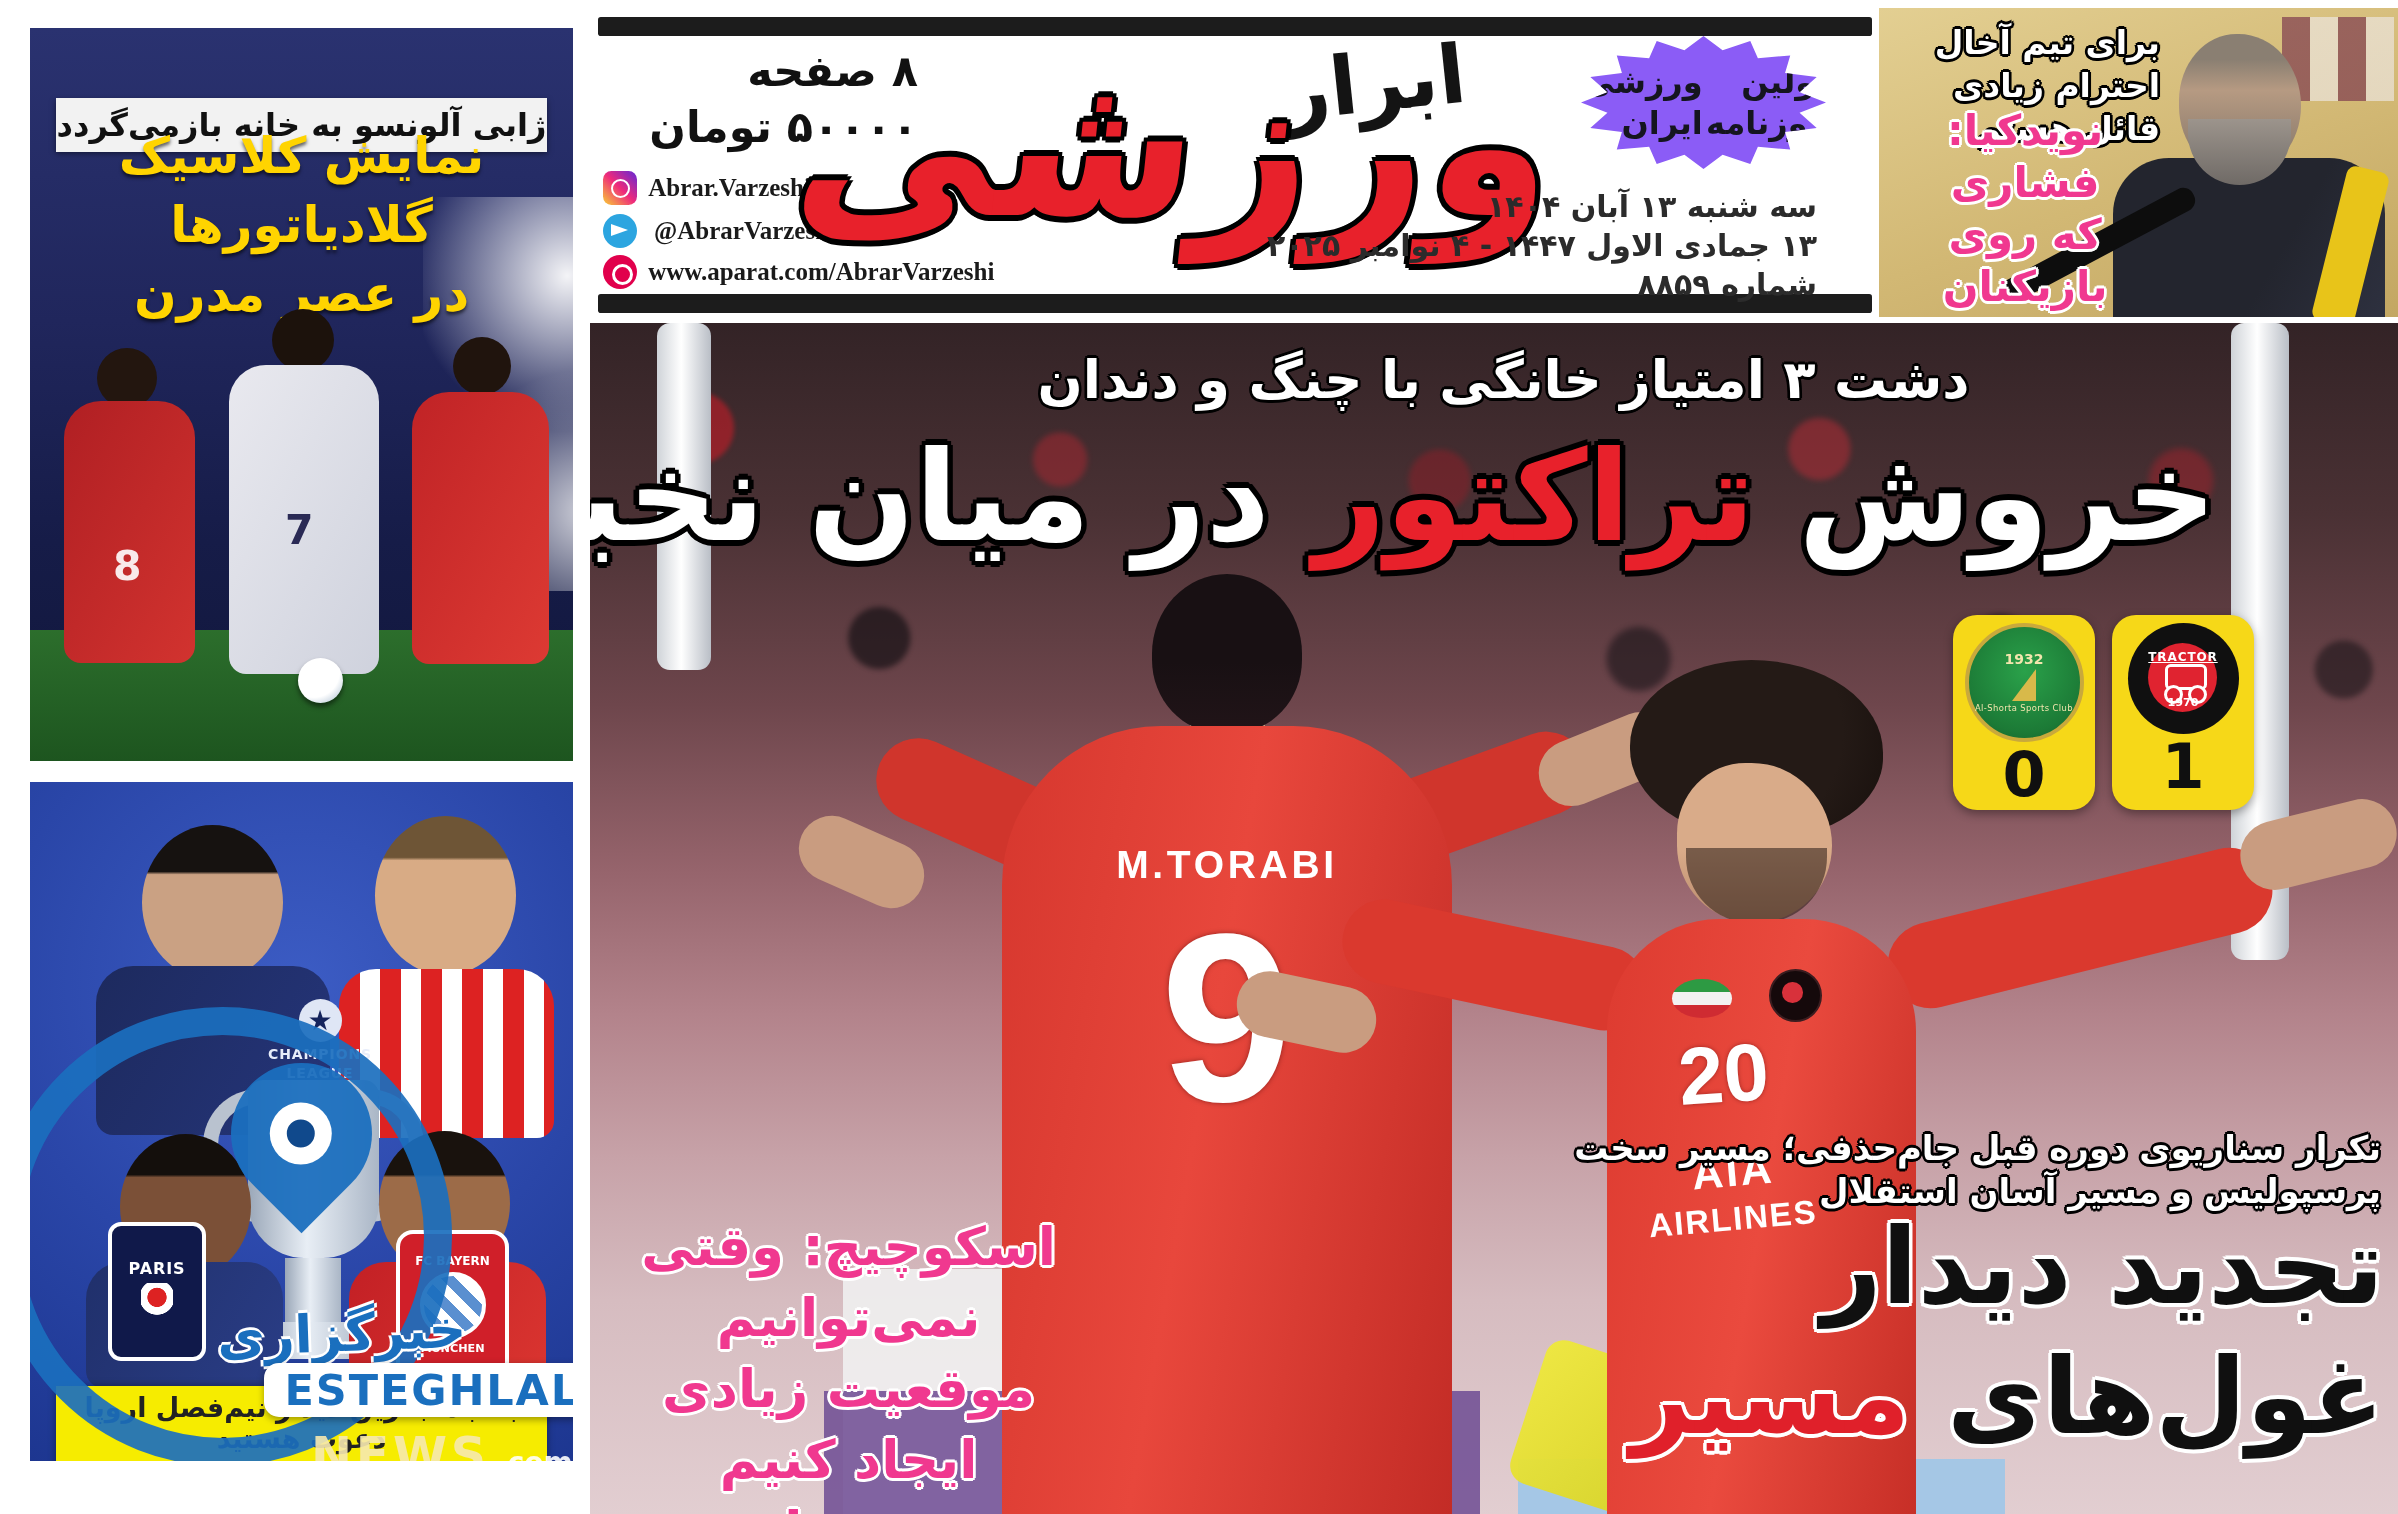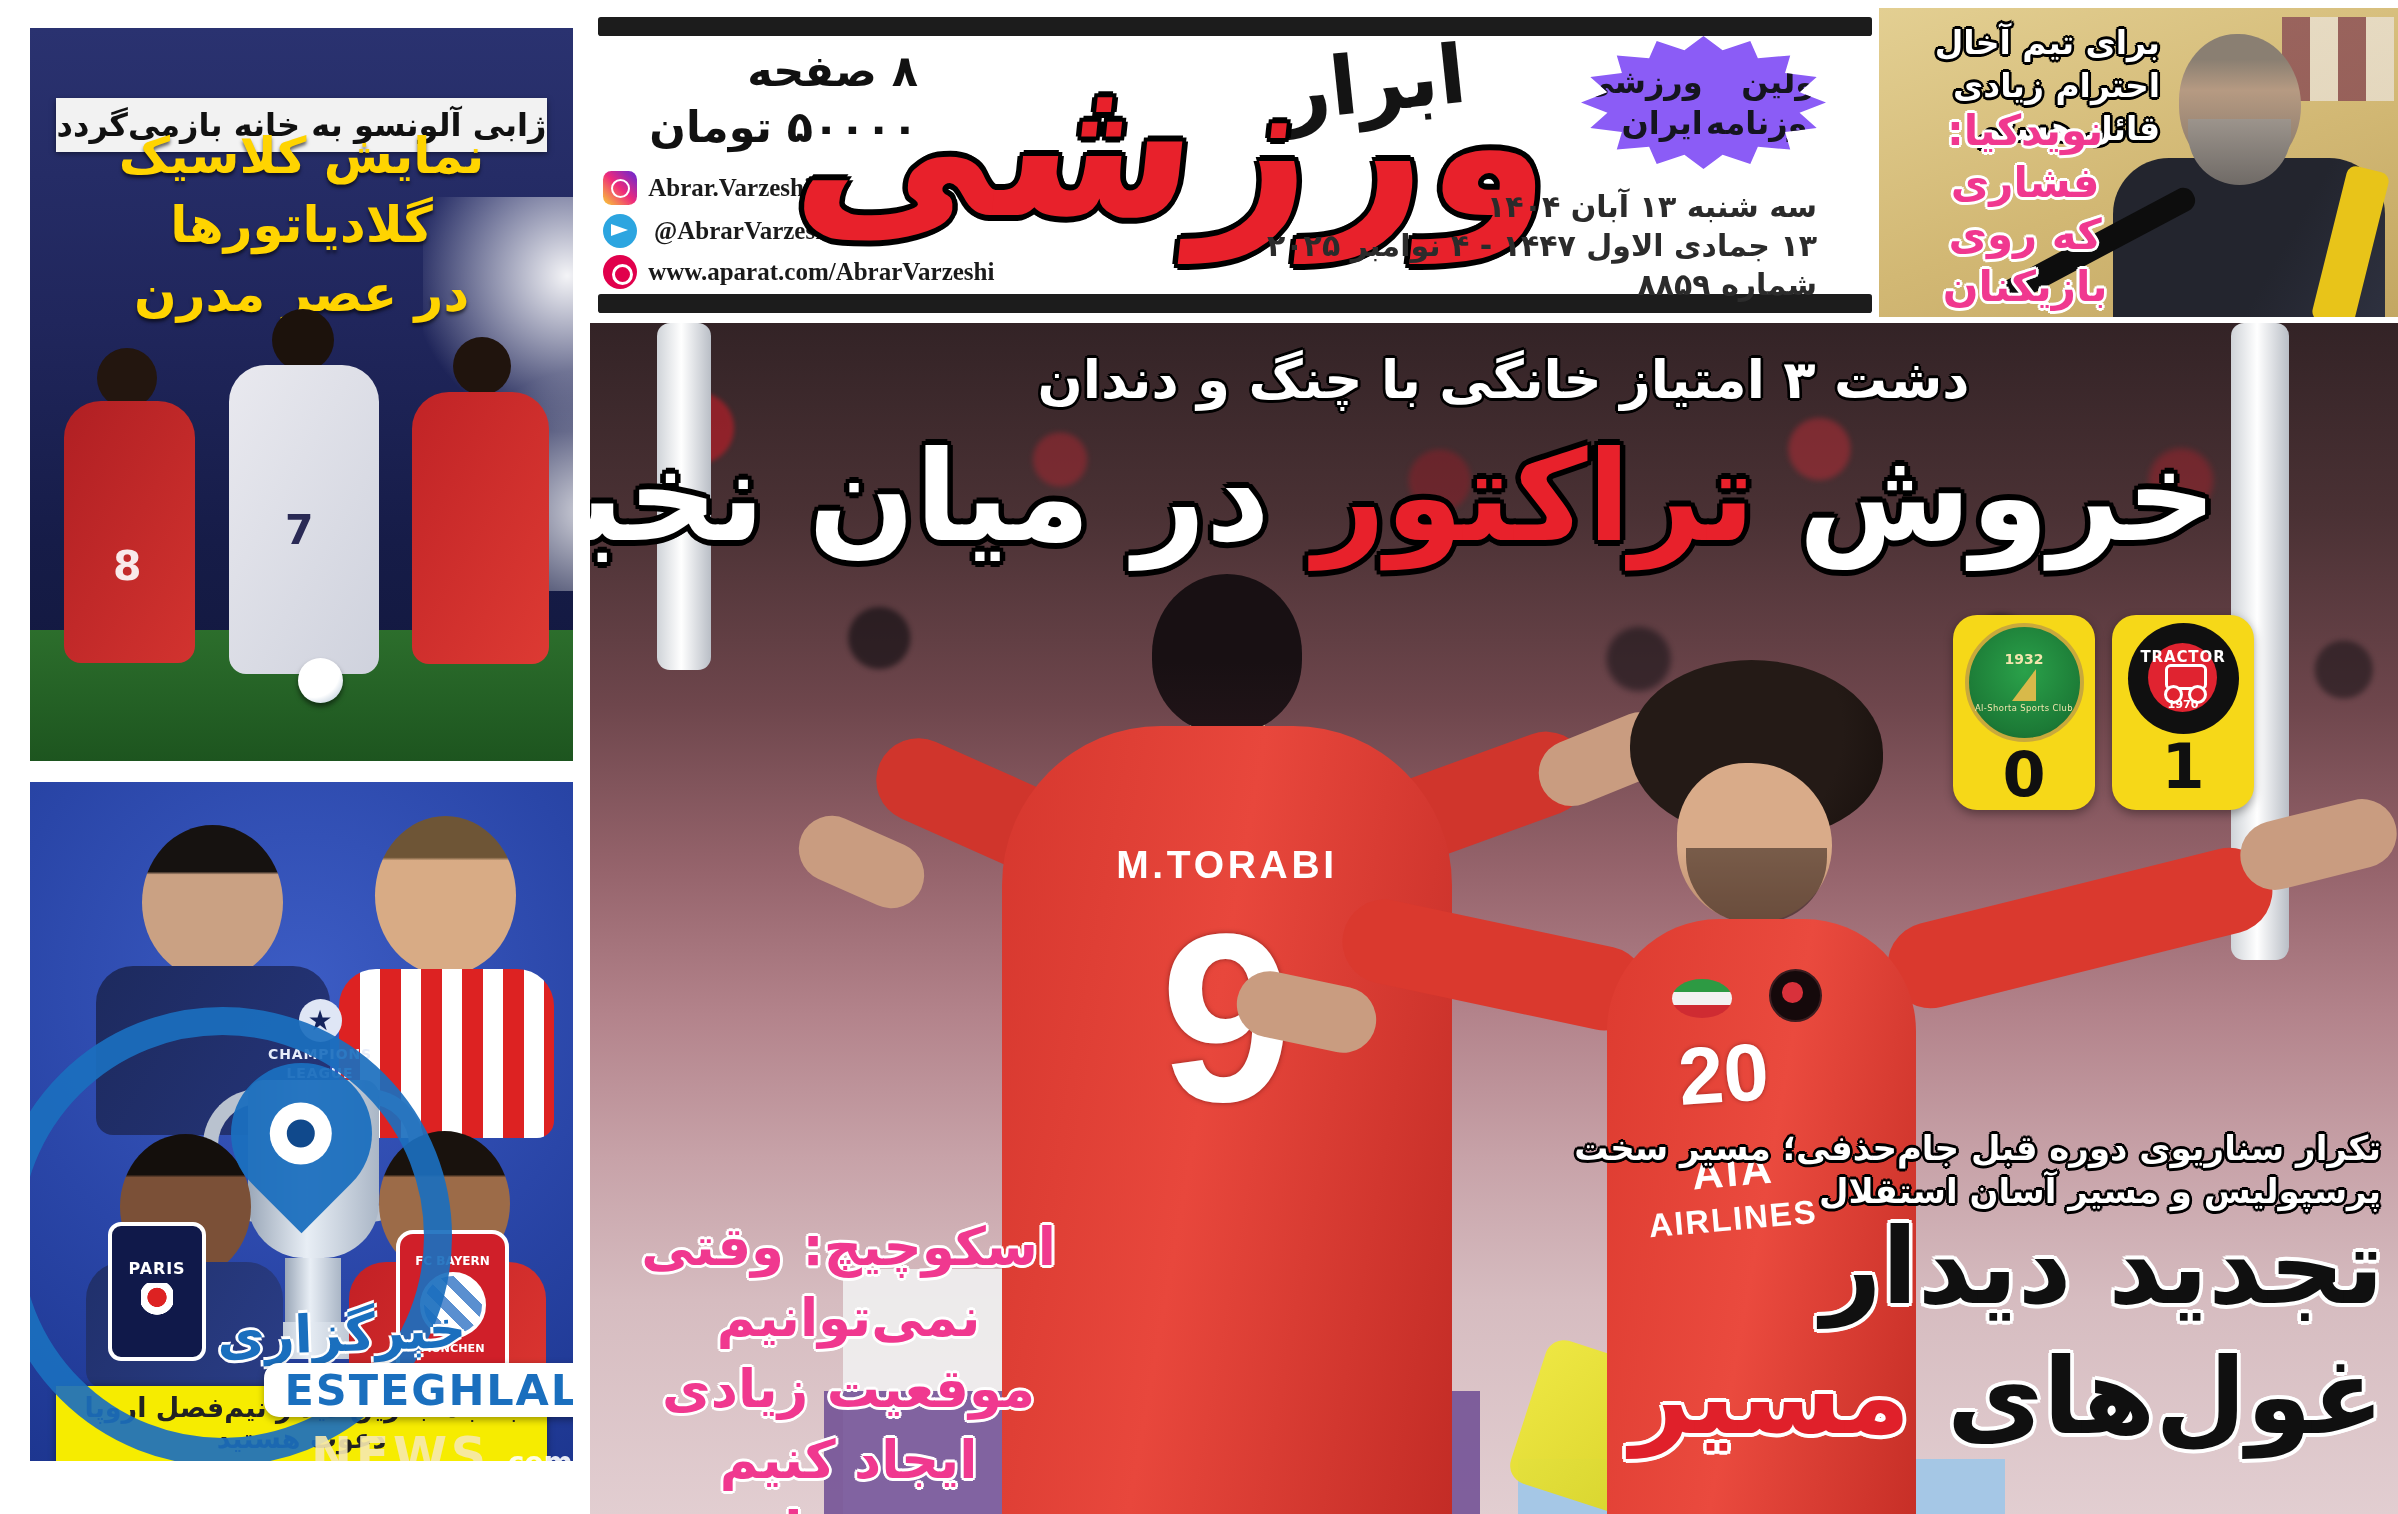--- a/index.html
+++ b/index.html
@@ -139,21 +139,21 @@
   .tile .score{font-size:62px;font-weight:bold;color:#101010;line-height:66px;}
   .crest-home{width:111px;height:111px;border-radius:50%;margin-top:7.5px;
      background:radial-gradient(circle at 50% 40%,#2aa14a 0%,#1c7a36 70%,#145c28 100%);
      border:4.7px solid #c9a93c;display:flex;flex-direction:column;align-items:center;justify-content:center;color:#f3e6ae;}
   .crest-home .yr{font-size:14px;font-weight:bold;}
   .crest-home .harp{width:0;height:0;border-left:24px solid transparent;border-bottom:32px solid #d8b94a;margin:1.9px 0;}
   .crest-home .nm{font-size:8.4px;letter-spacing:0.4px;white-space:nowrap;}
   .crest-away{width:111px;height:111px;border-radius:50%;margin-top:7.5px;background:#101010;
      display:flex;flex-direction:column;align-items:center;justify-content:center;color:#fff;position:relative;}
   .crest-away .inner{position:absolute;left:20.6px;top:20.6px;width:69px;height:69px;border-radius:50%;background:#e02330;}
-  .crest-away .tnm{position:relative;font-size:15px;font-weight:bold;letter-spacing:0.9px;margin-top:2px;}
+  .crest-away .tnm{position:relative;font-size:12px;font-weight:bold;letter-spacing:0.9px;margin-top:2px;text-decoration:underline;}
   .crest-away .tyr{position:relative;font-size:11.2px;font-weight:bold;margin-top:32px;}
   .crest-away .tract{position:absolute;left:37px;top:41px;width:36px;height:20.6px;border:3.7px solid #fff;border-radius:5.6px;background:transparent;}
   .crest-away .wheel{position:absolute;width:13px;height:13px;border:3.7px solid #fff;border-radius:50%;background:#e02330;top:62px;}
 
   
   .pA-torso{left:412px;top:403px;width:450px;height:789px;border-radius:159px 159px 0 0;
      background:linear-gradient(100deg,#d6372e 0%,#e8473c 45%,#c32c26 100%);}
   .pA-head{left:562px;top:251px;width:150px;height:159px;border-radius:50% 50% 46% 46%;
      background:linear-gradient(180deg,#181013 55%,#211418 100%);}
   .pA-neck{left:600px;top:375px;width:75px;height:47px;background:#caa184;}

